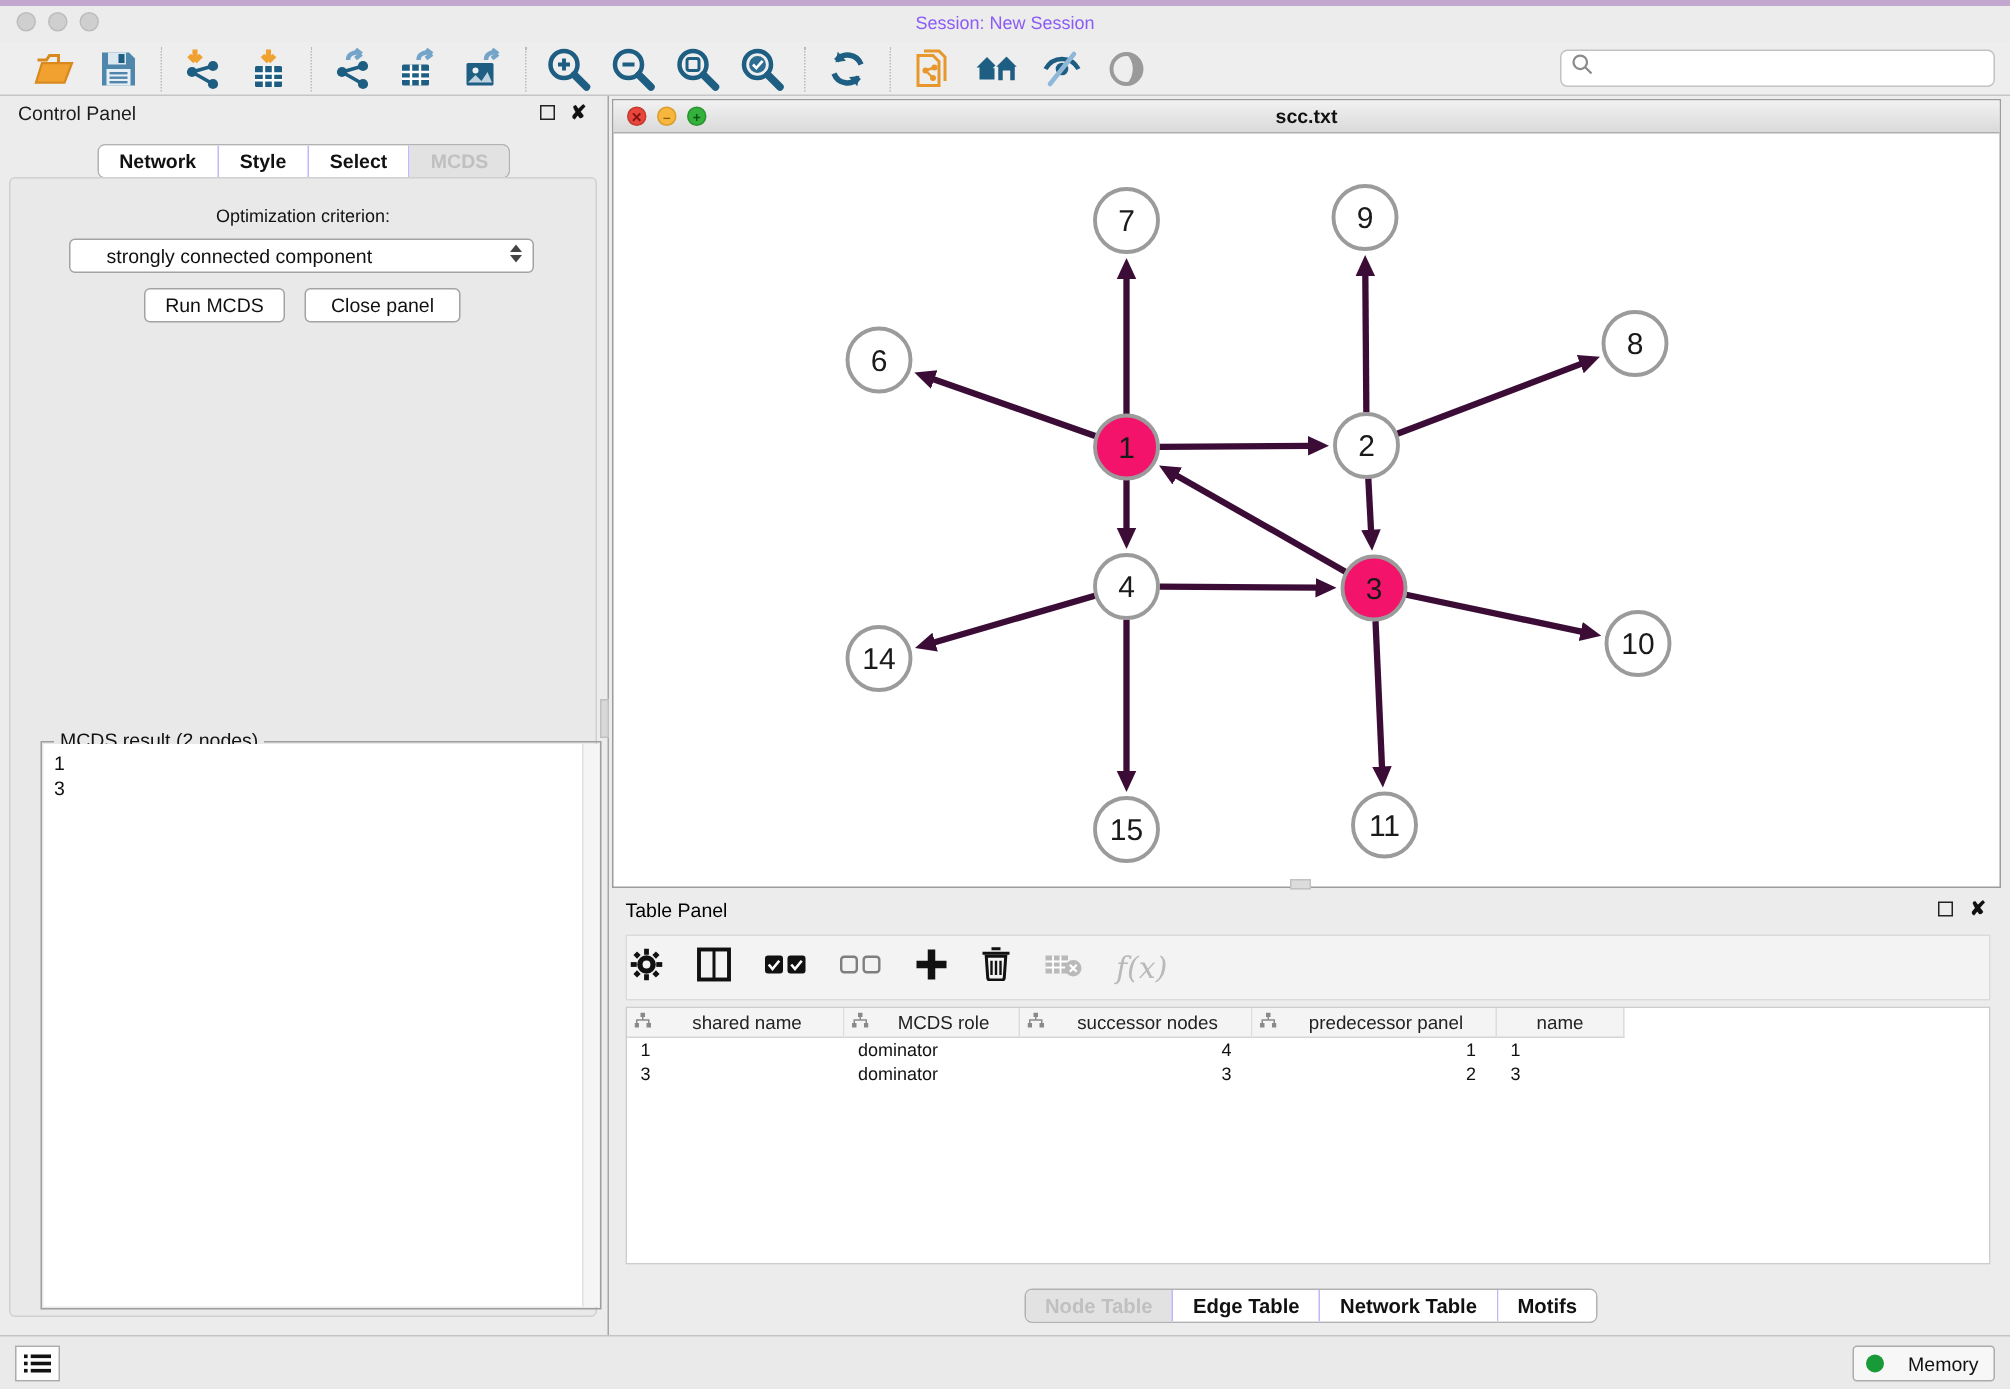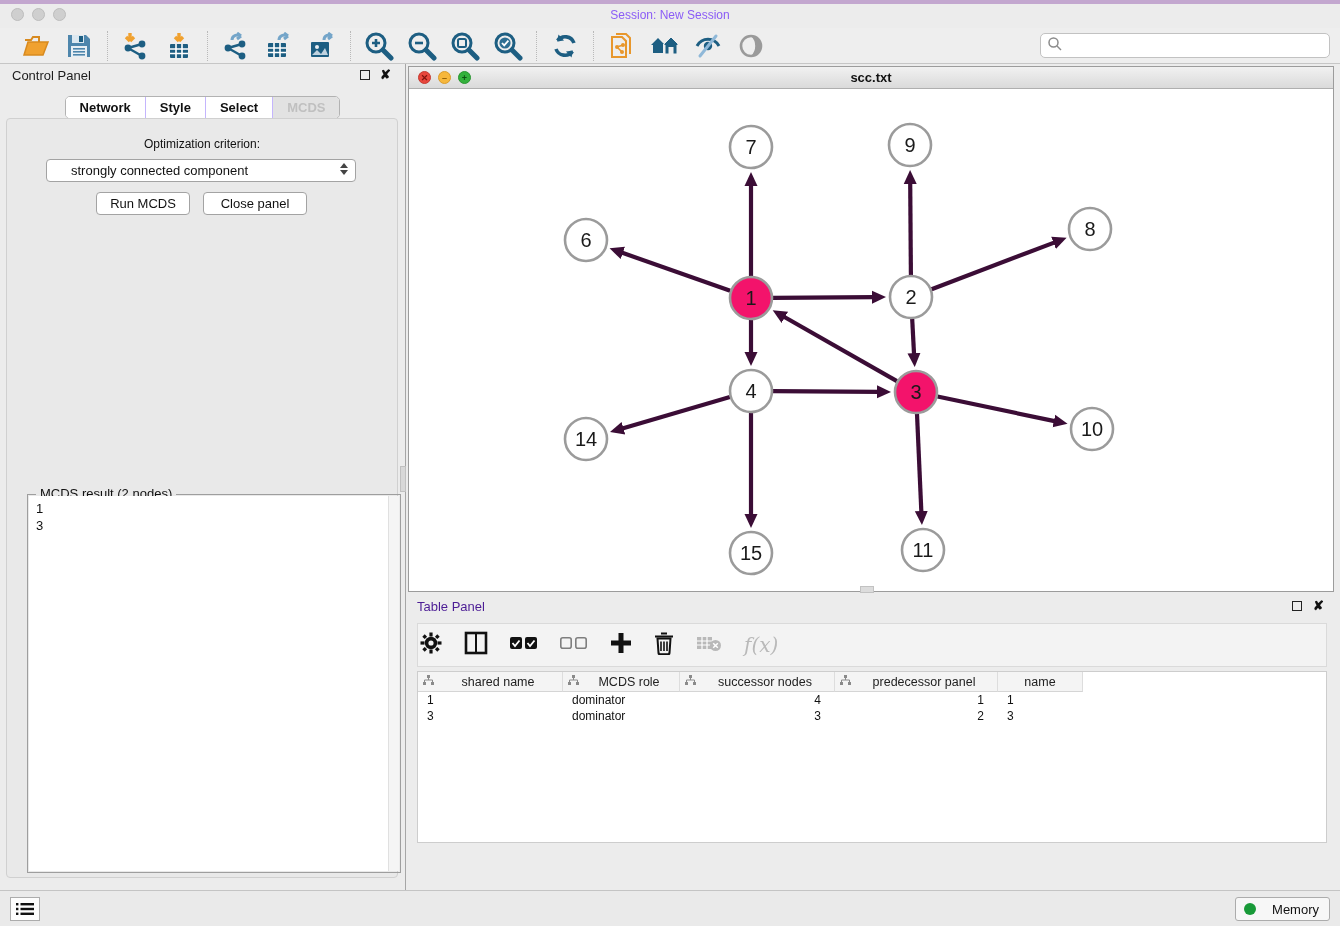--- a/index.html
+++ b/index.html
@@ -56,21 +56,21 @@
   .net-lights { position:absolute; left:9px; top:4px; display:flex; gap:7px; }
   .light { width:13px; height:13px; border-radius:50%; font-size:9px; font-weight:bold; text-align:center; line-height:12px; }
   .light.red { background:#E8463C; border:1px solid #C43A30; color:#7E120D; }
   .light.yellow { background:#F6B73C; border:1px solid #D99C2C; color:#8F5E07; }
   .light.green { background:#33B13C; border:1px solid #2A9431; color:#0D5413; }
   .net-canvas { position:absolute; left:0; top:22px; width:924px; height:502px; }
   .splitter-h-handle { position:absolute; left:860px; top:586px; width:14px; height:7px; background:#DCDCDC; border:1px solid #C2C2C2; }
 
   
   .table-panel { position:absolute; left:408px; top:595px; width:932px; height:295px; background:#ECECEC; }
-  .tp-header-title { position:absolute; top:4px; left:9px; font-size:13px; color:#4c1d95; }
+  .tp-header-title { position:absolute; top:4px; left:9px; font-size:13px; color:#000000; }
   .tp-btns { position:absolute; top:6px; right:16px; display:flex; gap:11px; align-items:center; }
   .tp-toolbar { position:absolute; left:9px; right:13px; top:28px; height:44px; background:#F3F3F3; border:1px solid #DADADA; display:flex; align-items:center; gap:22px; padding-left:2px; }
   .tp-table { position:absolute; left:9px; right:13px; top:76px; height:172px; background:#fff; border:1px solid #CDCDCD; overflow:hidden; }
   .th-row { display:flex; height:20px; }
   .th-cell { display:flex; align-items:center; background:#F4F4F4; border-right:1px solid #DDDDDD; border-bottom:1px solid #D5D5D5; font-size:12.5px; color:#222; }
   .th-cell .lbl { flex:1; text-align:center; }
   .th-cell .sort-ic { margin-left:5px; }
   .tr-row { display:flex; height:16px; }
   .td-cell { font-size:12px; color:#111; line-height:16px; white-space:nowrap; overflow:hidden; }
   .tp-tabs { position:absolute; left:0; right:0; top:264px; display:flex; justify-content:center; }
@@ -505,20 +505,28 @@
           </div>
           <div class="tr-row">
             <div class="td-cell" style="width: 145px; text-align: left; padding: 0px 0px 0px 9px;">3</div>
             <div class="td-cell" style="width: 117px; text-align: left; padding: 0px 0px 0px 9px;">dominator</div>
             <div class="td-cell" style="width: 155px; text-align: right; padding: 0px 14px 0px 0px;">3</div>
             <div class="td-cell" style="width: 163px; text-align: right; padding: 0px 14px 0px 0px;">2</div>
             <div class="td-cell" style="width: 85px; text-align: left; padding: 0px 0px 0px 9px;">3</div>
           </div>
         </div>
     </div>
+    <div class="tp-tabs">
+      <div class="tabstrip tp-tabstrip" id="tp-tabstrip">
+          <div class="tab sel">Node Table</div>
+          <div class="tab">Edge Table</div>
+          <div class="tab">Network Table</div>
+          <div class="tab">Motifs</div>
+        </div>
+    </div>
   </div>
 
   <div class="statusbar">
     <div class="list-btn">
       <svg width="18" height="14" viewBox="0 0 18 14">
           <g fill="#111">
             <rect x="0" y="1" width="2.4" height="2.4"></rect>
             <rect x="4.5" y="1" width="13.5" height="2.4"></rect>
             <rect x="0" y="5.8" width="2.4" height="2.4"></rect>
             <rect x="4.5" y="5.8" width="13.5" height="2.4"></rect>

